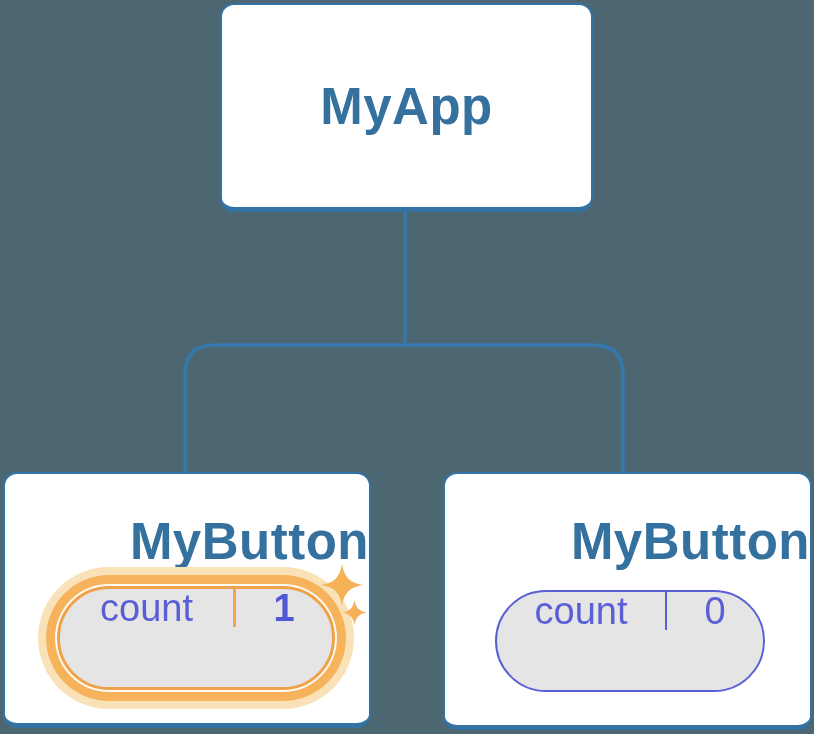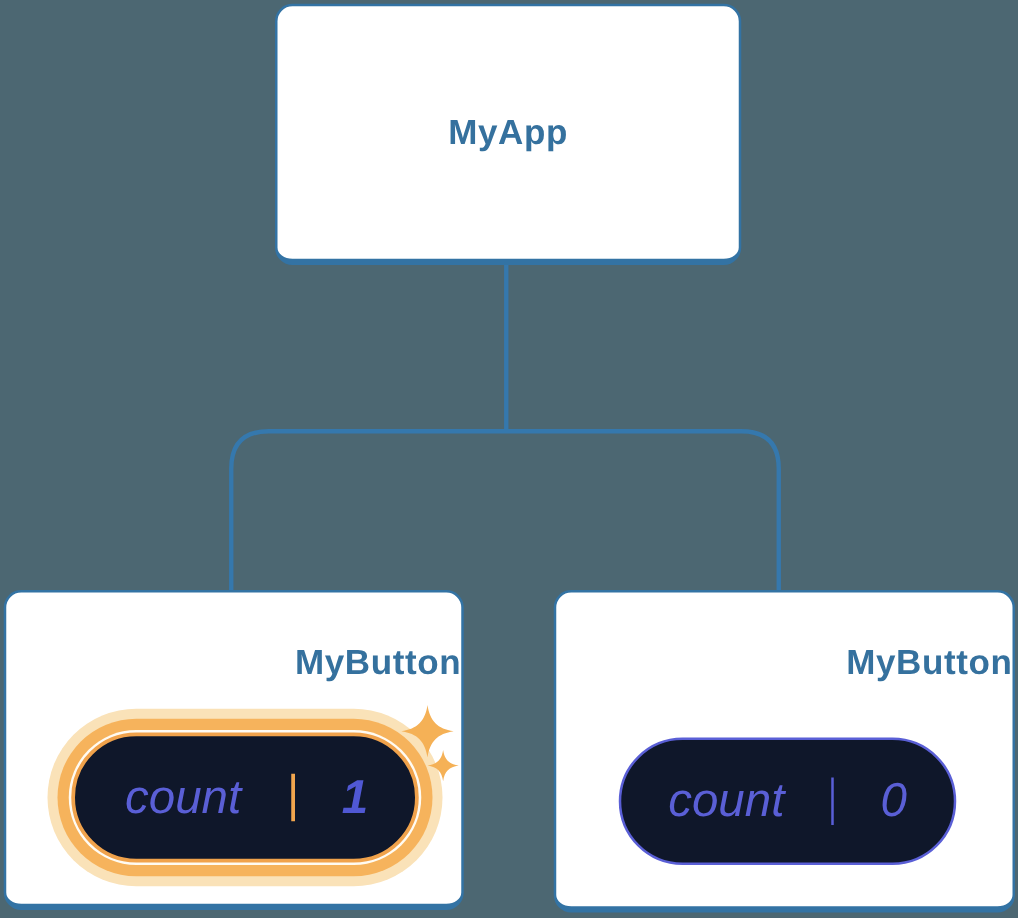--- a/index.html
+++ b/index.html
@@ -25,40 +25,39 @@
   }
   .card-root {
     left: 220px; top: 3px; width: 373px; height: 209px;
     display: flex; align-items: center; justify-content: center;
   }
   .card-left  { left: 3px;   top: 472px; width: 368px; height: 256px; }
   .card-right { left: 443px; top: 472px; width: 369px; height: 258px; }
 
   .node-title {
     color: #35719E;
-    font-size: 28px;
+    font-size: 51px;
     font-weight: 600;
     letter-spacing: 0.5px;
     line-height: 1;
   }
   .card-child .node-title {
     display: block;
     text-align: right;
     margin-top: 42px;
   }
 
   .pill {
     position: absolute;
-    background: #0f172a;
+    background: #e5e5e5;
     border-radius: 999px;
     display: flex;
-    align-items: center;
+    align-items: flex-start;
     box-sizing: border-box;
     overflow: hidden;
-    font-style: italic;
   }
   .pill-highlight {
     left: 52px; top: 112px; width: 278px; height: 104px;
     border: 3px solid #F0A24B;
     box-shadow:
       0 0 0 2px  #FFFBF2,
       0 0 0 11px #F6B35C,
       0 0 0 19px #FAE2B8;
   }
   .pill-plain {

